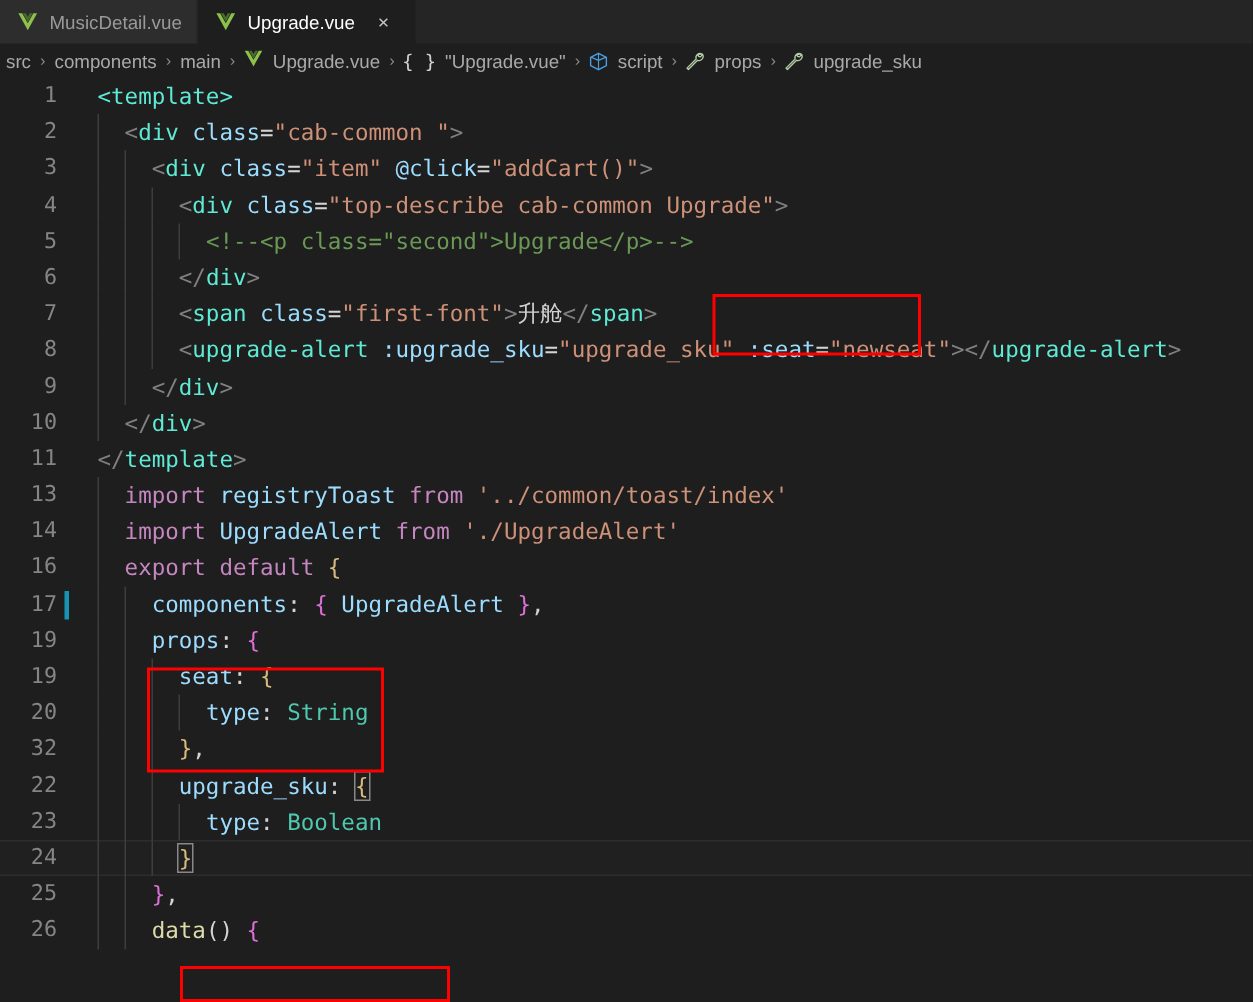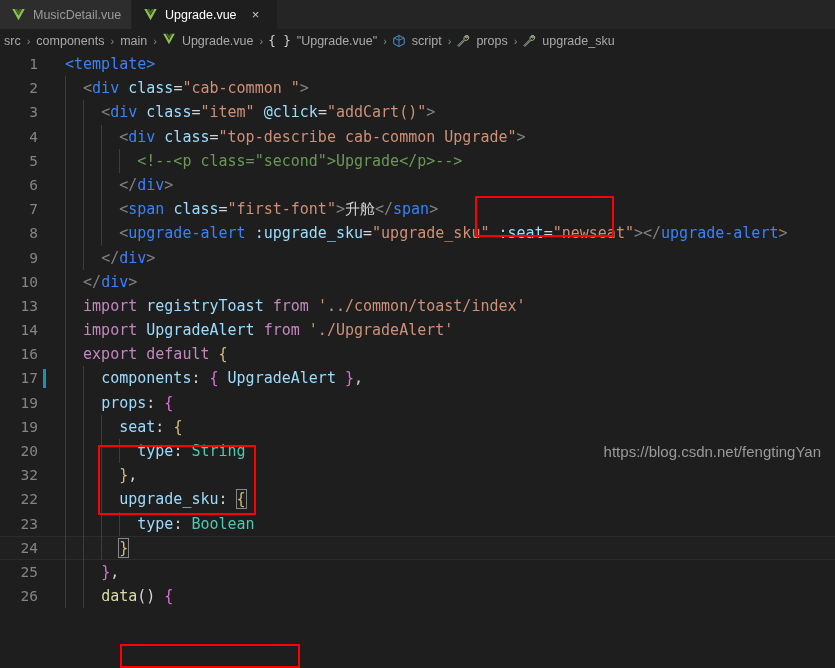--- a/index.html
+++ b/index.html
@@ -102,21 +102,21 @@
     padding-left: 27px;
     font-family: "DejaVu Sans Mono", monospace;
     font-size: 15px;
     letter-spacing: 0px;
   }
   
   .guides { position: absolute; left: 0; top: 0; bottom: 0; width: 100%; pointer-events: none; }
   .guide { position: absolute; top: 0; bottom: 0; width: 1px; background: #3d3d3d; }
 
   
-  .t-tag     { color: #3b82f6; }
+  .t-tag     { color: #5eead4; }
   .t-punct   { color: #808080; }
   .t-attr    { color: #9cdcfe; }
   .t-str     { color: #ce9178; }
   .t-cmt     { color: #6a9955; }
   .t-txt     { color: #d4d4d4; }
   .t-kw      { color: #c586c0; }
   .t-id      { color: #9cdcfe; }
   .t-fn      { color: #dcdcaa; }
   .t-type    { color: #4ec9b0; }
   .t-brace-y { color: #d7ba7d; }
@@ -236,20 +236,21 @@
         <div class="row"><div class="lnum">1</div><div class="code"><div class="guides"></div><span style="position: relative;"><span class="t-tag">&lt;template&gt;</span></span></div></div>
         <div class="row"><div class="lnum">2</div><div class="code"><div class="guides"><div class="guide" style="left: 27px;"></div></div><span style="position: relative;"><span class="t-txt">  </span><span class="t-punct">&lt;</span><span class="t-tag">div</span><span class="t-txt"> </span><span class="t-attr">class</span><span class="t-txt">=</span><span class="t-str">"cab-common "</span><span class="t-punct">&gt;</span></span></div></div>
         <div class="row"><div class="lnum">3</div><div class="code"><div class="guides"><div class="guide" style="left: 27px;"></div><div class="guide" style="left: 45.04px;"></div></div><span style="position: relative;"><span class="t-txt">    </span><span class="t-punct">&lt;</span><span class="t-tag">div</span><span class="t-txt"> </span><span class="t-attr">class</span><span class="t-txt">=</span><span class="t-str">"item"</span><span class="t-txt"> </span><span class="t-attr">@click</span><span class="t-txt">=</span><span class="t-str">"addCart()"</span><span class="t-punct">&gt;</span></span></div></div>
         <div class="row"><div class="lnum">4</div><div class="code"><div class="guides"><div class="guide" style="left: 27px;"></div><div class="guide" style="left: 45.04px;"></div><div class="guide" style="left: 63.08px;"></div></div><span style="position: relative;"><span class="t-txt">      </span><span class="t-punct">&lt;</span><span class="t-tag">div</span><span class="t-txt"> </span><span class="t-attr">class</span><span class="t-txt">=</span><span class="t-str">"top-describe cab-common Upgrade"</span><span class="t-punct">&gt;</span></span></div></div>
         <div class="row"><div class="lnum">5</div><div class="code"><div class="guides"><div class="guide" style="left: 27px;"></div><div class="guide" style="left: 45.04px;"></div><div class="guide" style="left: 63.08px;"></div><div class="guide" style="left: 81.12px;"></div></div><span style="position: relative;"><span class="t-txt">        </span><span class="t-cmt">&lt;!--&lt;p class="second"&gt;Upgrade&lt;/p&gt;--&gt;</span></span></div></div>
         <div class="row"><div class="lnum">6</div><div class="code"><div class="guides"><div class="guide" style="left: 27px;"></div><div class="guide" style="left: 45.04px;"></div><div class="guide" style="left: 63.08px;"></div></div><span style="position: relative;"><span class="t-txt">      </span><span class="t-punct">&lt;/</span><span class="t-tag">div</span><span class="t-punct">&gt;</span></span></div></div>
         <div class="row"><div class="lnum">7</div><div class="code"><div class="guides"><div class="guide" style="left: 27px;"></div><div class="guide" style="left: 45.04px;"></div><div class="guide" style="left: 63.08px;"></div></div><span style="position: relative;"><span class="t-txt">      </span><span class="t-punct">&lt;</span><span class="t-tag">span</span><span class="t-txt"> </span><span class="t-attr">class</span><span class="t-txt">=</span><span class="t-str">"first-font"</span><span class="t-punct">&gt;</span><span class="t-txt">升舱</span><span class="t-punct">&lt;/</span><span class="t-tag">span</span><span class="t-punct">&gt;</span></span></div></div>
         <div class="row"><div class="lnum">8</div><div class="code"><div class="guides"><div class="guide" style="left: 27px;"></div><div class="guide" style="left: 45.04px;"></div><div class="guide" style="left: 63.08px;"></div></div><span style="position: relative;"><span class="t-txt">      </span><span class="t-punct">&lt;</span><span class="t-tag">upgrade-alert</span><span class="t-txt"> </span><span class="t-attr">:upgrade_sku</span><span class="t-txt">=</span><span class="t-str">"upgrade_sku"</span><span class="t-txt"> </span><span class="t-attr">:seat</span><span class="t-txt">=</span><span class="t-str">"newseat"</span><span class="t-punct">&gt;&lt;/</span><span class="t-tag">upgrade-alert</span><span class="t-punct">&gt;</span></span></div></div>
         <div class="row"><div class="lnum">9</div><div class="code"><div class="guides"><div class="guide" style="left: 27px;"></div><div class="guide" style="left: 45.04px;"></div></div><span style="position: relative;"><span class="t-txt">    </span><span class="t-punct">&lt;/</span><span class="t-tag">div</span><span class="t-punct">&gt;</span></span></div></div>
         <div class="row"><div class="lnum">10</div><div class="code"><div class="guides"><div class="guide" style="left: 27px;"></div></div><span style="position: relative;"><span class="t-txt">  </span><span class="t-punct">&lt;/</span><span class="t-tag">div</span><span class="t-punct">&gt;</span></span></div></div>
+        <div class="row"><div class="lnum">11</div><div class="code"><div class="guides"></div><span style="position: relative;"><span class="t-punct">&lt;/</span><span class="t-tag">template</span><span class="t-punct">&gt;</span></span></div></div>
         <div class="row"><div class="lnum">13</div><div class="code"><div class="guides"><div class="guide" style="left: 27px;"></div></div><span style="position: relative;"><span class="t-txt">  </span><span class="t-kw">import</span><span class="t-txt"> </span><span class="t-id">registryToast</span><span class="t-txt"> </span><span class="t-kw">from</span><span class="t-txt"> </span><span class="t-str">'../common/toast/index'</span></span></div></div>
         <div class="row"><div class="lnum">14</div><div class="code"><div class="guides"><div class="guide" style="left: 27px;"></div></div><span style="position: relative;"><span class="t-txt">  </span><span class="t-kw">import</span><span class="t-txt"> </span><span class="t-id">UpgradeAlert</span><span class="t-txt"> </span><span class="t-kw">from</span><span class="t-txt"> </span><span class="t-str">'./UpgradeAlert'</span></span></div></div>
         <div class="row"><div class="lnum">16</div><div class="code"><div class="guides"><div class="guide" style="left: 27px;"></div></div><span style="position: relative;"><span class="t-txt">  </span><span class="t-kw">export</span><span class="t-txt"> </span><span class="t-kw">default</span><span class="t-txt"> </span><span class="t-brace-y">{</span></span></div></div>
         <div class="row"><div class="lnum">17</div><div class="gutter-mark cursor"></div><div class="code"><div class="guides"><div class="guide" style="left: 27px;"></div><div class="guide" style="left: 45.04px;"></div></div><span style="position: relative;"><span class="t-txt">    </span><span class="t-prop">components</span><span class="t-txt">: </span><span class="t-brace-p">{</span><span class="t-txt"> </span><span class="t-id">UpgradeAlert</span><span class="t-txt"> </span><span class="t-brace-p">}</span><span class="t-txt">,</span></span></div></div>
         <div class="row"><div class="lnum">19</div><div class="code"><div class="guides"><div class="guide" style="left: 27px;"></div><div class="guide" style="left: 45.04px;"></div></div><span style="position: relative;"><span class="t-txt">    </span><span class="t-prop">props</span><span class="t-txt">: </span><span class="t-brace-p">{</span></span></div></div>
         <div class="row"><div class="lnum">19</div><div class="code"><div class="guides"><div class="guide" style="left: 27px;"></div><div class="guide" style="left: 45.04px;"></div><div class="guide" style="left: 63.08px;"></div></div><span style="position: relative;"><span class="t-txt">      </span><span class="t-prop">seat</span><span class="t-txt">: </span><span class="t-brace-y">{</span></span></div></div>
         <div class="row"><div class="lnum">20</div><div class="code"><div class="guides"><div class="guide" style="left: 27px;"></div><div class="guide" style="left: 45.04px;"></div><div class="guide" style="left: 63.08px;"></div><div class="guide" style="left: 81.12px;"></div></div><span style="position: relative;"><span class="t-txt">        </span><span class="t-prop">type</span><span class="t-txt">: </span><span class="t-type">String</span></span></div></div>
         <div class="row"><div class="lnum">32</div><div class="code"><div class="guides"><div class="guide" style="left: 27px;"></div><div class="guide" style="left: 45.04px;"></div><div class="guide" style="left: 63.08px;"></div></div><span style="position: relative;"><span class="t-txt">      </span><span class="t-brace-y">}</span><span class="t-txt">,</span></span></div></div>
         <div class="row"><div class="lnum">22</div><div class="code"><div class="guides"><div class="guide" style="left: 27px;"></div><div class="guide" style="left: 45.04px;"></div><div class="guide" style="left: 63.08px;"></div></div><span style="position: relative;"><span class="t-txt">      </span><span class="t-prop">upgrade_sku</span><span class="t-txt">: </span><span class="t-brace-y bracket-box">{</span></span></div></div>
         <div class="row"><div class="lnum">23</div><div class="code"><div class="guides"><div class="guide" style="left: 27px;"></div><div class="guide" style="left: 45.04px;"></div><div class="guide" style="left: 63.08px;"></div><div class="guide" style="left: 81.12px;"></div></div><span style="position: relative;"><span class="t-txt">        </span><span class="t-prop">type</span><span class="t-txt">: </span><span class="t-type">Boolean</span></span></div></div>
@@ -258,14 +259,13 @@
         <div class="row"><div class="lnum">26</div><div class="code"><div class="guides"><div class="guide" style="left: 27px;"></div><div class="guide" style="left: 45.04px;"></div></div><span style="position: relative;"><span class="t-txt">    </span><span class="t-fn">data</span><span class="t-txt">() </span><span class="t-brace-p">{</span></span></div></div>
       </div>
   </div>
 
   <div id="annotations">
       <div class="redbox" style="left: 475px; top: 196px; width: 139px; height: 41px; border-color: rgb(255, 0, 0);"></div>
       <div class="redbox" style="left: 98px; top: 445px; width: 158px; height: 70px; border-color: rgb(255, 0, 0);"></div>
       <div class="redbox" style="left: 120px; top: 644px; width: 180px; height: 24px; border-color: rgb(255, 0, 0);"></div>
     </div>
 
-  <div class="watermark">https://blog.csdn.net/fengtingYan</div>
 </div>
 
 </body></html>

